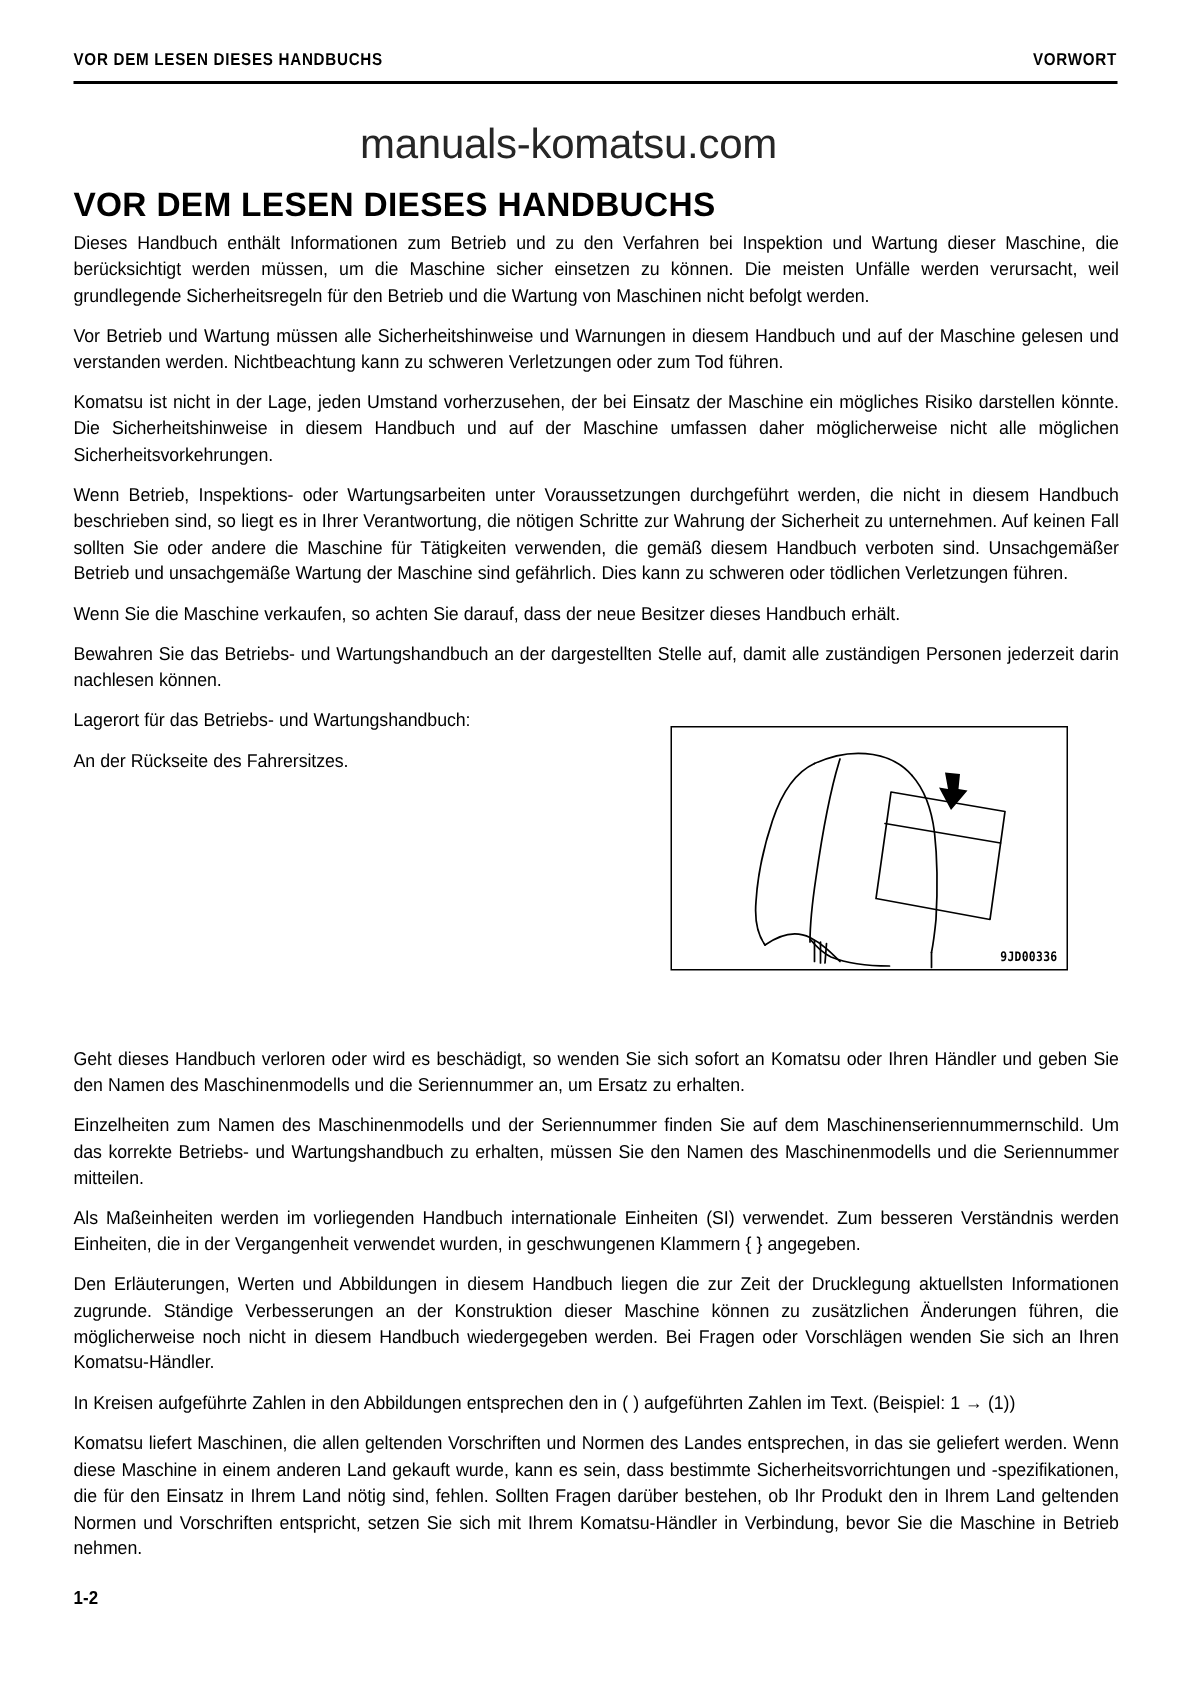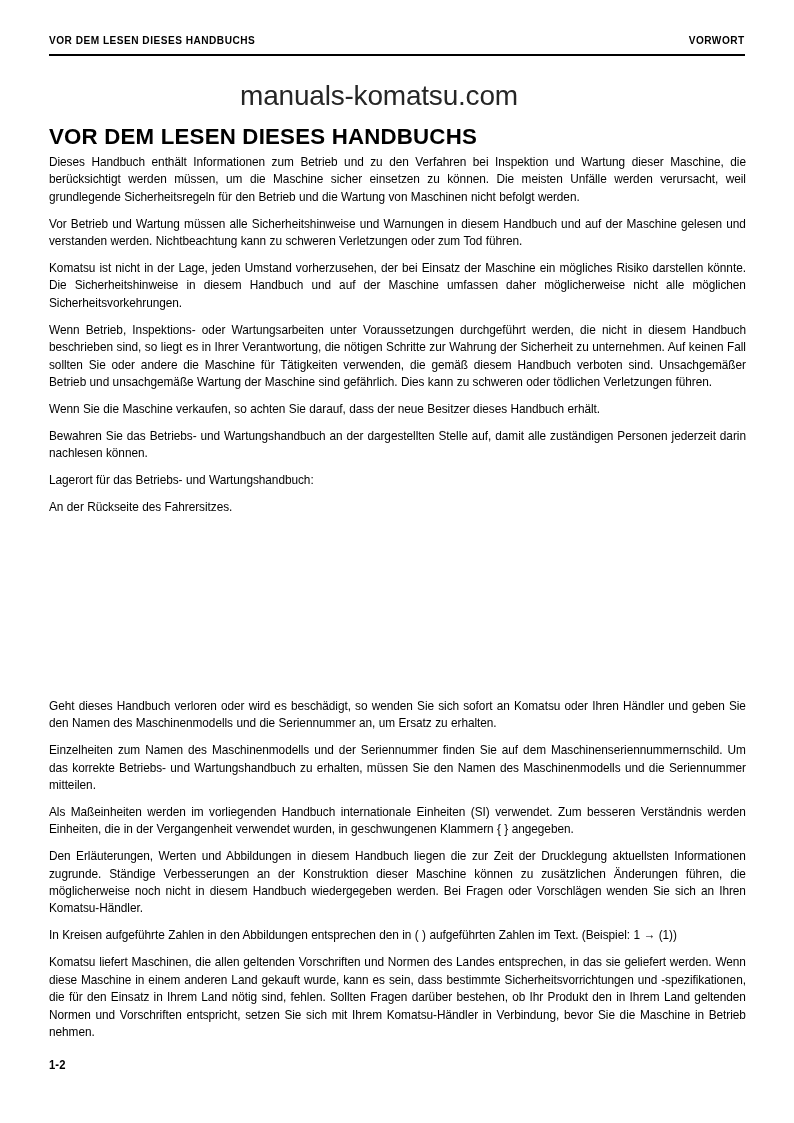--- a/index.html
+++ b/index.html
@@ -183,16 +183,58 @@
     <div class="figure-gap"></div>
 
     <p class="para">Geht dieses Handbuch verloren oder wird es beschädigt, so wenden Sie sich sofort an Komatsu oder Ihren Händler und geben Sie den Namen des Maschinenmodells und die Seriennummer an, um Ersatz zu erhalten.</p>
     <p class="para">Einzelheiten zum Namen des Maschinenmodells und der Seriennummer finden Sie auf dem Maschinenseriennummernschild. Um das korrekte Betriebs- und Wartungshandbuch zu erhalten, müssen Sie den Namen des Maschinenmodells und die Seriennummer mitteilen.</p>
     <p class="para">Als Maßeinheiten werden im vorliegenden Handbuch internationale Einheiten (SI) verwendet. Zum besseren Verständnis werden Einheiten, die in der Vergangenheit verwendet wurden, in geschwungenen Klammern { } angegeben.</p>
     <p class="para">Den Erläuterungen, Werten und Abbildungen in diesem Handbuch liegen die zur Zeit der Drucklegung aktuellsten Informationen zugrunde. Ständige Verbesserungen an der Konstruktion dieser Maschine können zu zusätzlichen Änderungen führen, die möglicherweise noch nicht in diesem Handbuch wiedergegeben werden. Bei Fragen oder Vorschlägen wenden Sie sich an Ihren Komatsu-Händler.</p>
     <p class="para nojust">In Kreisen aufgeführte Zahlen in den Abbildungen entsprechen den in ( ) aufgeführten Zahlen im Text. (Beispiel: 1 → (1))</p>
     <p class="para">Komatsu liefert Maschinen, die allen geltenden Vorschriften und Normen des Landes entsprechen, in das sie geliefert werden. Wenn diese Maschine in einem anderen Land gekauft wurde, kann es sein, dass bestimmte Sicherheitsvorrichtungen und -spezifikationen, die für den Einsatz in Ihrem Land nötig sind, fehlen. Sollten Fragen darüber bestehen, ob Ihr Produkt den in Ihrem Land geltenden Normen und Vorschriften entspricht, setzen Sie sich mit Ihrem Komatsu-Händler in Verbindung, bevor Sie die Maschine in Betrieb nehmen.</p>
   </div>
 
+  <div class="figure-box">
+    <svg viewBox="0 0 265 163" xmlns="http://www.w3.org/2000/svg">
+      <g fill="none" stroke="#000000" stroke-width="1.15" stroke-linecap="round" stroke-linejoin="round">
+
+        <path d="M95,24 C82,30 73,44 67,62 C61,80 57,100 56,116
+                 C55,128 57,138 62,145"></path>
+
+        <path d="M95,24 C108,18 122,16 134,18 C146,20 154,25 160,32"></path>
+
+        <path d="M112,21 C106,40 100,72 96,100 C93,120 92,134 92,143"></path>
+
+        <path d="M160,32 C168,41 173,54 175,70 C177,88 177,110 176,128
+                 C175,138 174,145 173,150"></path>
+
+        <path d="M173,150 L173,160"></path>
+
+        <path d="M62,145 C72,138 82,135 92,140 C100,144 106,150 112,156"></path>
+
+        <path d="M92,141 C96,146 100,150 106,153 C116,157 130,159 145,159"></path>
+        <path d="M95,142 L95,156"></path>
+        <path d="M99,143 L99,157"></path>
+        <path d="M103,144 L102,157"></path>
+
+        <path d="M146,43 L222,56 L212,128 L136,114 Z"></path>
+
+        <path d="M142,64 L219,77"></path>
+      </g>
+
+      <g fill="#000000" stroke="none">
+        <path d="M182,30
+                 L192,31
+                 L191,41
+                 L197,42
+                 L186,55
+                 L178,40
+                 L184,41
+                 Z"></path>
+      </g>
+    </svg>
+
+    <div class="figure-code">9JD00336</div>
+  </div>
 
   <div class="footer">1-2</div>
 
 </div>
 
 </body></html>

